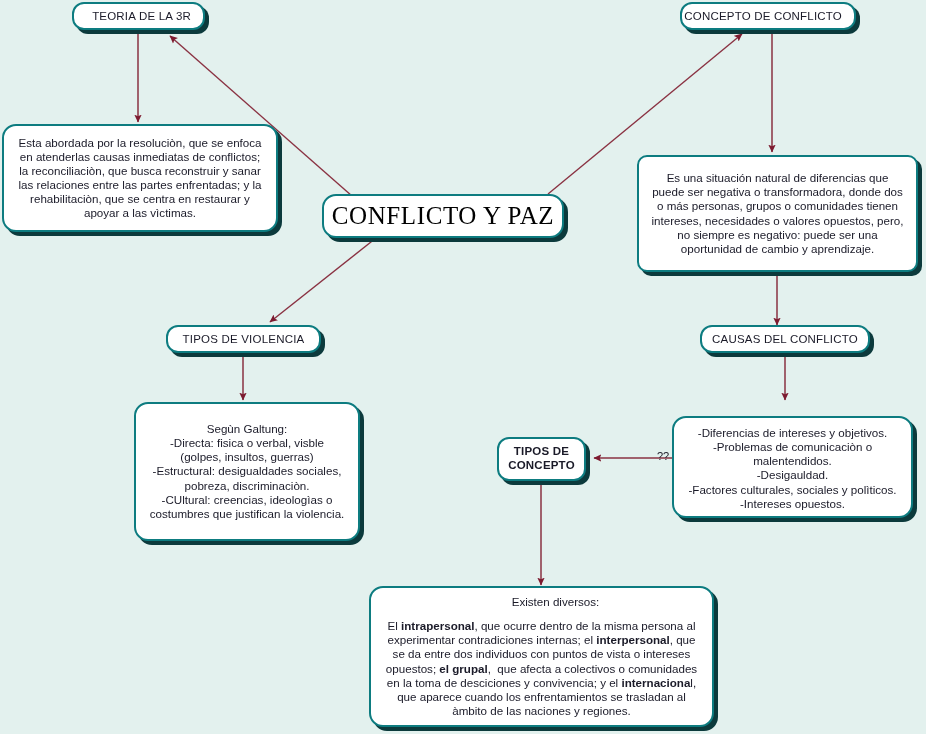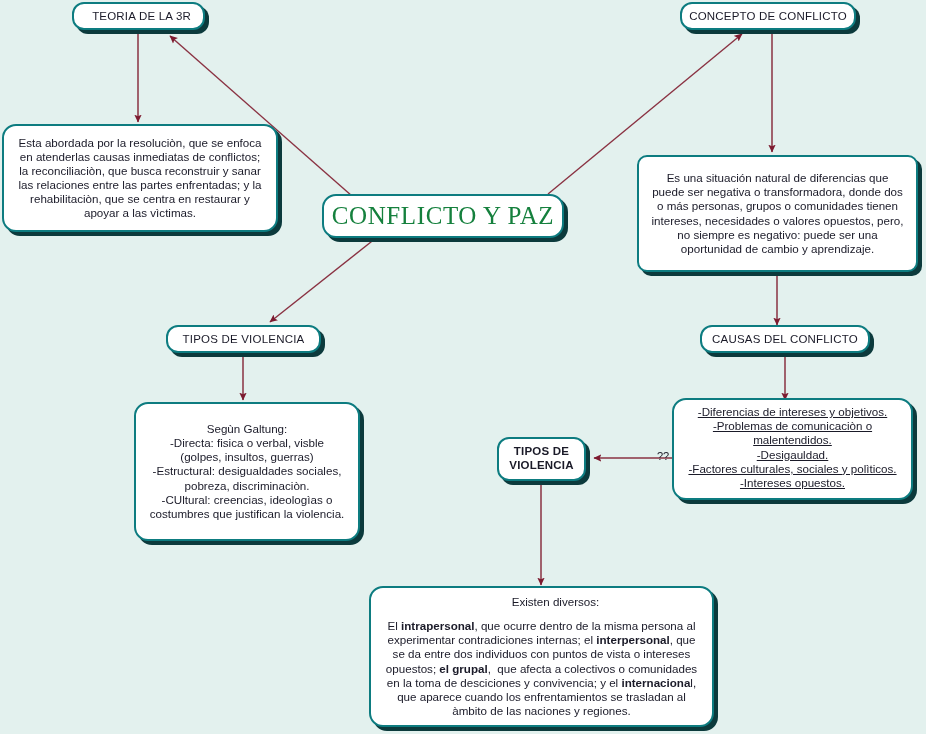--- a/index.html
+++ b/index.html
@@ -61,21 +61,21 @@
     border-width: 2px;
     border-radius: 14px;
     box-shadow: 4px 4px 0 0 #0c3a3c;
   }
   #center-node .label {
     font-family: "Liberation Serif", serif;
     font-size: 25px;
     letter-spacing: 0.6px;
     padding: 2px 16px;
     white-space: nowrap;
-    color: #15803d;
+    color: #000000;
   }
   .edge-label {
     position: absolute;
     font-size: 11px;
     color: #23232e;
     z-index: 6;
     white-space: nowrap;
   }
   b { font-weight: bold; }
 </style>
@@ -113,21 +113,21 @@
   </svg>
 
   <div class="node node-title" id="node-teoria-3r" style="left:72px; top:2px; width:133px; height:28px;justify-content:flex-end;">
     <span>TEORIA DE LA 3R</span>
   </div>
 
   <div class="node node-para" id="node-teoria-3r-desc" style="left:2px; top:124px; width:276px; height:108px;">
     <span>Esta abordada por la resoluciòn, que se enfoca en atenderlas causas inmediatas de conflictos; la reconciliaciòn, que busca reconstruir y sanar las relaciones entre las partes enfrentadas; y la rehabilitaciòn, que se centra en restaurar y apoyar a las vìctimas.</span>
   </div>
 
-  <div class="node node-title" id="node-concepto-conflicto" style="left:680px; top:2px; width:176px; height:28px;">
+  <div class="node node-title" id="node-concepto-conflicto" style="left:680px; top:2px; width:176px; height:28px;justify-content:flex-end;">
     <span>CONCEPTO DE CONFLICTO</span>
   </div>
 
   <div class="node node-para" id="node-concepto-conflicto-desc" style="left:637px; top:155px; width:281px; height:117px;border-radius:10px;">
     <span>Es una situación natural de diferencias que puede ser negativa o transformadora, donde dos o más personas, grupos o comunidades tienen intereses, necesidades o valores opuestos, pero, no siempre es negativo: puede ser una oportunidad de cambio y aprendizaje.</span>
   </div>
 
   <div class="node" id="center-node" style="left:322px; top:194px; width:242px; height:44px;">
     <span class="label">CONFLICTO Y PAZ</span>
   </div>
@@ -145,35 +145,35 @@
       <div>pobreza, discriminaciòn.</div>
       <div>-CUltural: creencias, ideologìas o</div>
       <div>costumbres que justifican la violencia.</div>
     </div>
   </div>
 
   <div class="node node-title" id="node-causas-conflicto" style="left:700px; top:325px; width:170px; height:28px;">
     <span>CAUSAS DEL CONFLICTO</span>
   </div>
 
-  <div class="node node-para" id="node-causas-conflicto-desc" style="left:672px; top:398px; width:241px; height:102px; align-items:flex-end;text-decoration:underline;">
+  <div class="node node-para" id="node-causas-conflicto-desc" style="left:672px; top:416px; width:241px; height:102px; align-items:flex-start;">
     <div>
       <div>-Diferencias de intereses y objetivos.</div>
       <div>-Problemas de comunicaciòn o</div>
       <div>malentendidos.</div>
       <div>-Desigauldad.</div>
       <div>-Factores culturales, sociales y polìticos.</div>
       <div>-Intereses opuestos.</div>
     </div>
   </div>
 
   <div class="node node-title two-line" id="node-tipos-conflicto" style="left:497px; top:437px; width:89px; height:44px;font-weight:bold;">
     <div>
       <div>TIPOS DE</div>
-      <div>VIOLENCIA</div>
+      <div>CONCEPTO</div>
     </div>
   </div>
 
   <span class="edge-label" style="left:657px; top:450px;">??</span>
 
   <div class="node node-para" id="node-tipos-conflicto-desc" style="left:369px; top:586px; width:345px; height:141px; align-items:center; flex-direction:column; justify-content:center;">
     <div style="margin-bottom:10px;margin-left:28px;">Existen diversos:</div>
     <div id="tipos-conflicto-body">El <b>intrapersonal</b>, que ocurre dentro de la misma persona al experimentar contradiciones internas; el <b>interpersonal</b>, que se da entre dos individuos con puntos de vista o intereses opuestos; <b>el grupal</b>,&nbsp; que afecta a colectivos o comunidades en la toma de desciciones y convivencia; y el <b>internaciona</b>l, que aparece cuando los enfrentamientos se trasladan al àmbito de las naciones y regiones.</div>
   </div>
 

